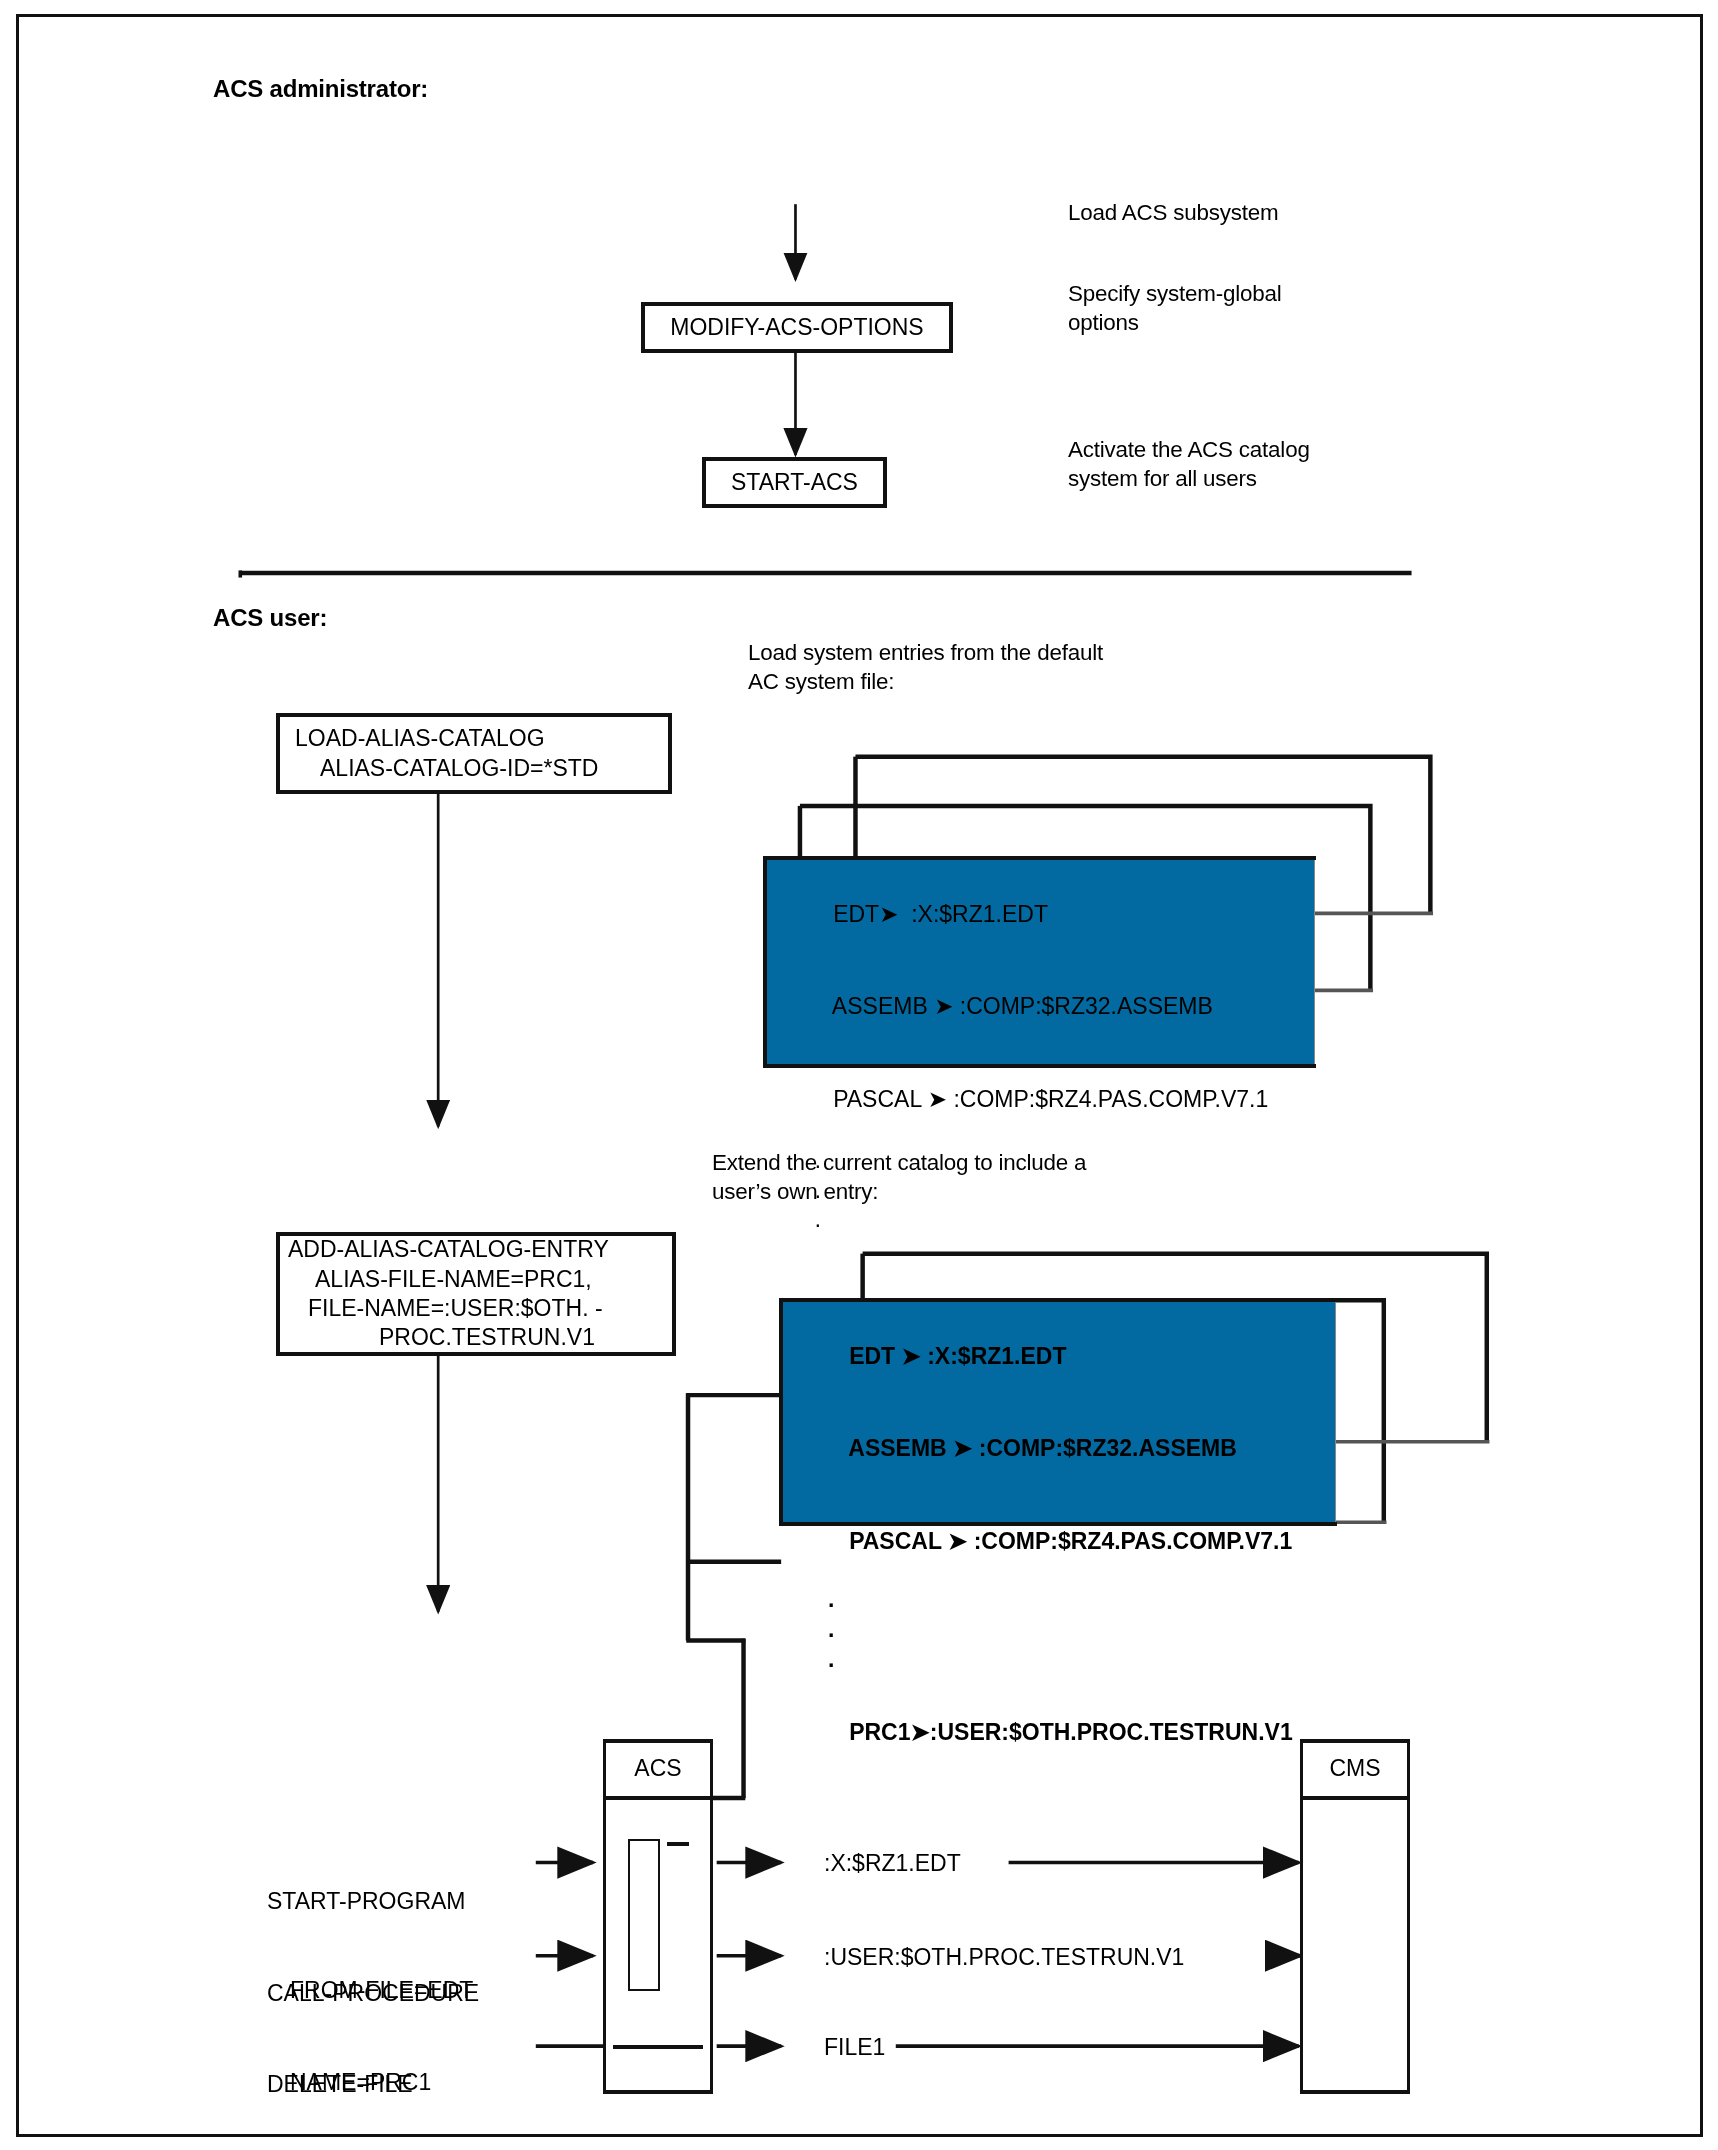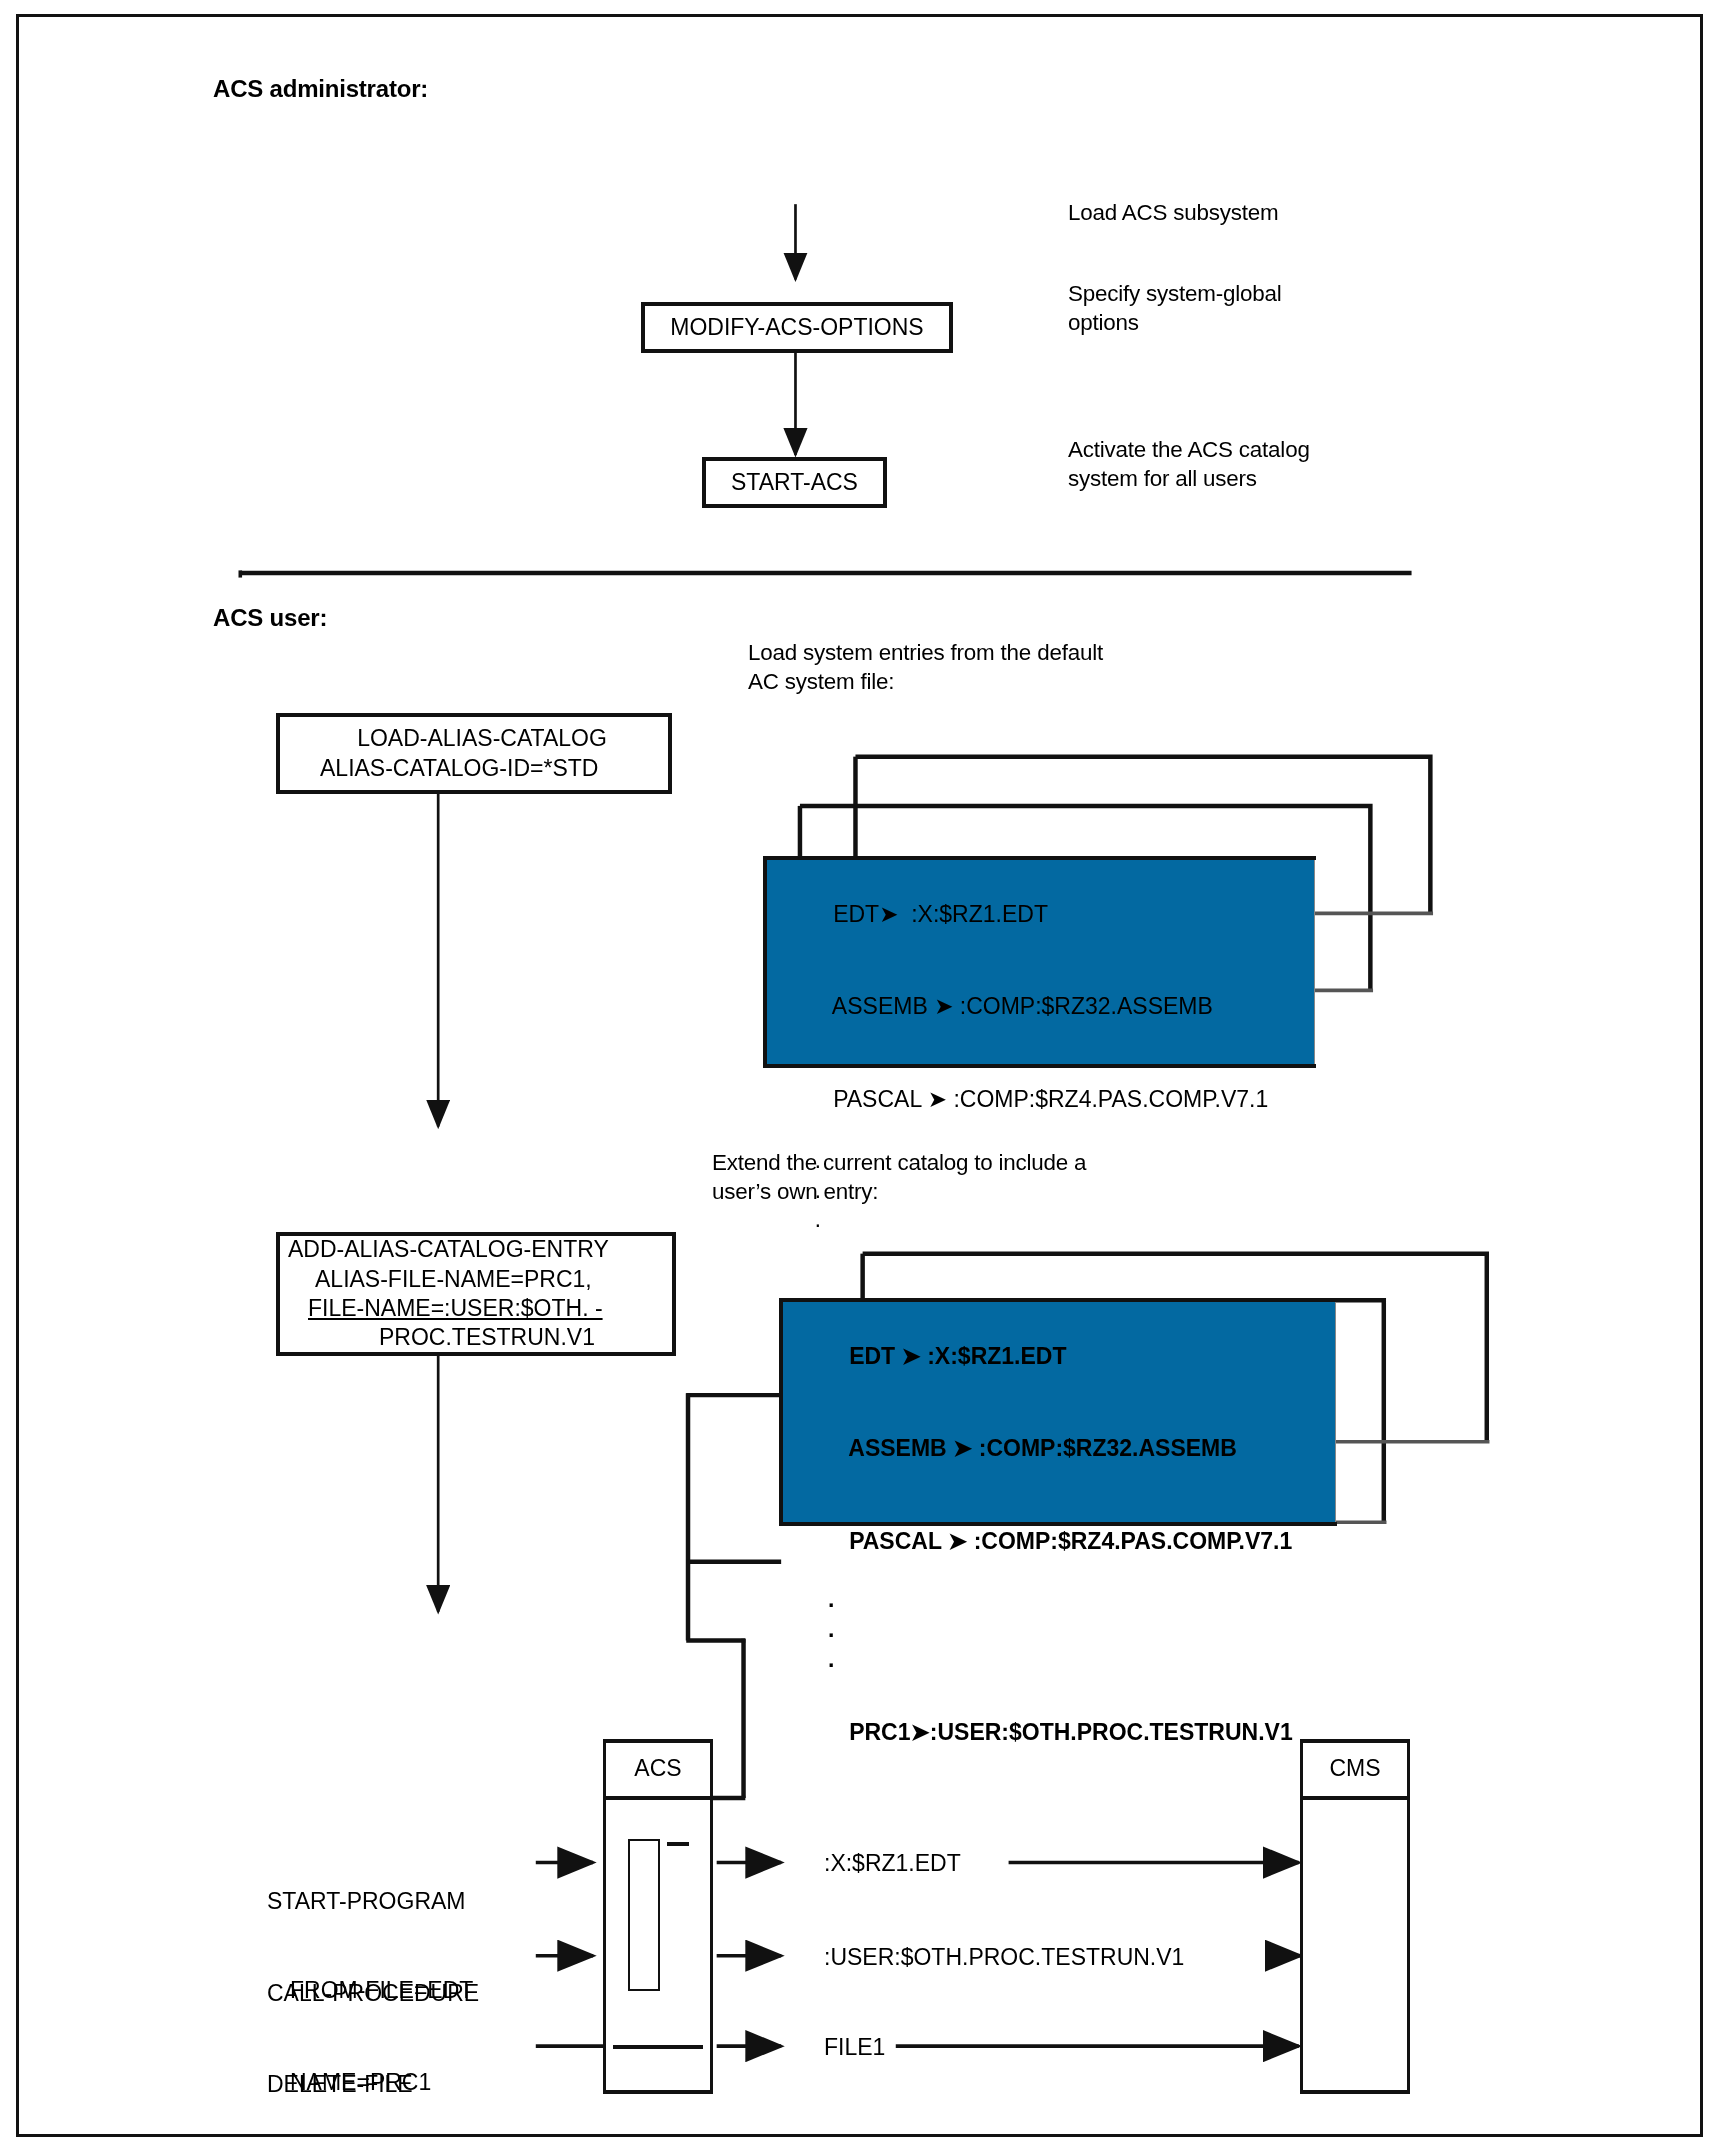--- a/index.html
+++ b/index.html
@@ -255,21 +255,21 @@
   <div class="lbl annot" style="left:1068px; top:435px;">Activate the ACS catalog<br>system for all users</div>
 
   <div class="lbl role-title" style="left:213px; top:602px;">ACS user:</div>
 
   <div class="lbl annot" style="left:748px; top:638px;">Load system entries from the default<br>AC system file:</div>
 
   <div class="cmdbox" style="left:278px; top:715px; width:392px; height:77px;">
     <span class="side-l"></span>
     <span class="side-r"></span>
     <div style="width:100%;">
-      <div class="cmdtext" style="text-align:center; padding-left:16px;">LOAD-ALIAS-CATALOG</div>
+      <div class="cmdtext" style="text-align:left; padding-left:16px;">LOAD-ALIAS-CATALOG</div>
       <div class="cmdtext" style="text-align:left; padding-left:41px;">ALIAS-CATALOG-ID=*STD</div>
     </div>
   </div>
 
   <div class="stackbox front" style="left:765px; top:858px; width:550px; height:208px;">
     <span class="edge-l"></span>
     <div class="entries">
       <span class="ent-row">
         <span>EDT</span><span>➤</span>  <span>:X:$RZ1.EDT</span>
       </span>
@@ -286,21 +286,21 @@
   </div>
 
   <div class="lbl annot" style="left:712px; top:1148px;">Extend the current catalog to include a<br>user’s own entry:</div>
 
   <div class="cmdbox" style="left:278px; top:1234px; width:396px; height:120px;">
     <span class="side-l"></span>
     <span class="side-r"></span>
     <div style="width:100%;">
       <div class="cmdtext" style="text-align:left; padding-left:9px;">ADD-ALIAS-CATALOG-ENTRY</div>
       <div class="cmdtext" style="text-align:left; padding-left:36px;">ALIAS-FILE-NAME=PRC1,</div>
-      <div class="cmdtext" style="text-align:left; padding-left:29px;text-decoration:underline;">FILE-NAME=:USER:$OTH. -</div>
+      <div class="cmdtext" style="text-align:left; padding-left:29px;">FILE-NAME=:USER:$OTH. -</div>
       <div class="cmdtext" style="text-align:left; padding-left:100px;">PROC.TESTRUN.V1</div>
     </div>
   </div>
 
   <div class="stackbox front" style="left:781px; top:1300px; width:555px; height:224px;font-weight:bold;">
     <span class="edge-l"></span>
     <div class="entries">
       <span class="ent-row">
         <span>EDT</span> <span>➤</span> <span>:X:$RZ1.EDT</span>
       </span>

